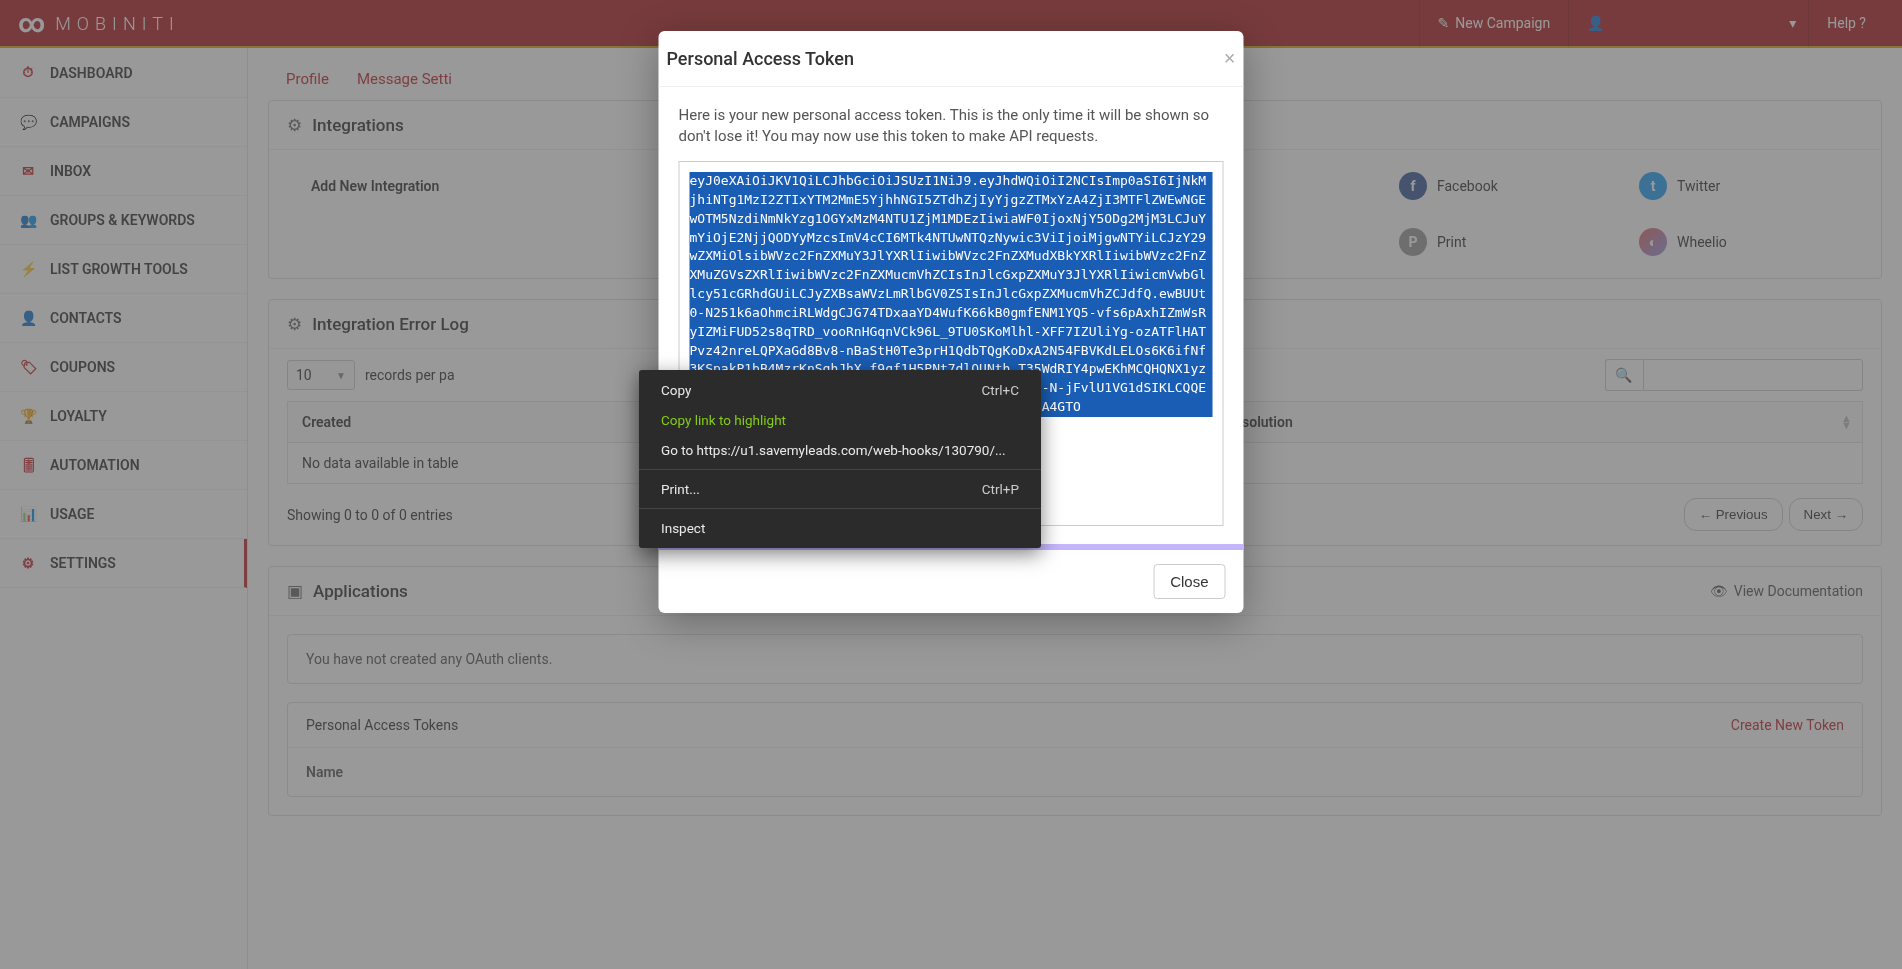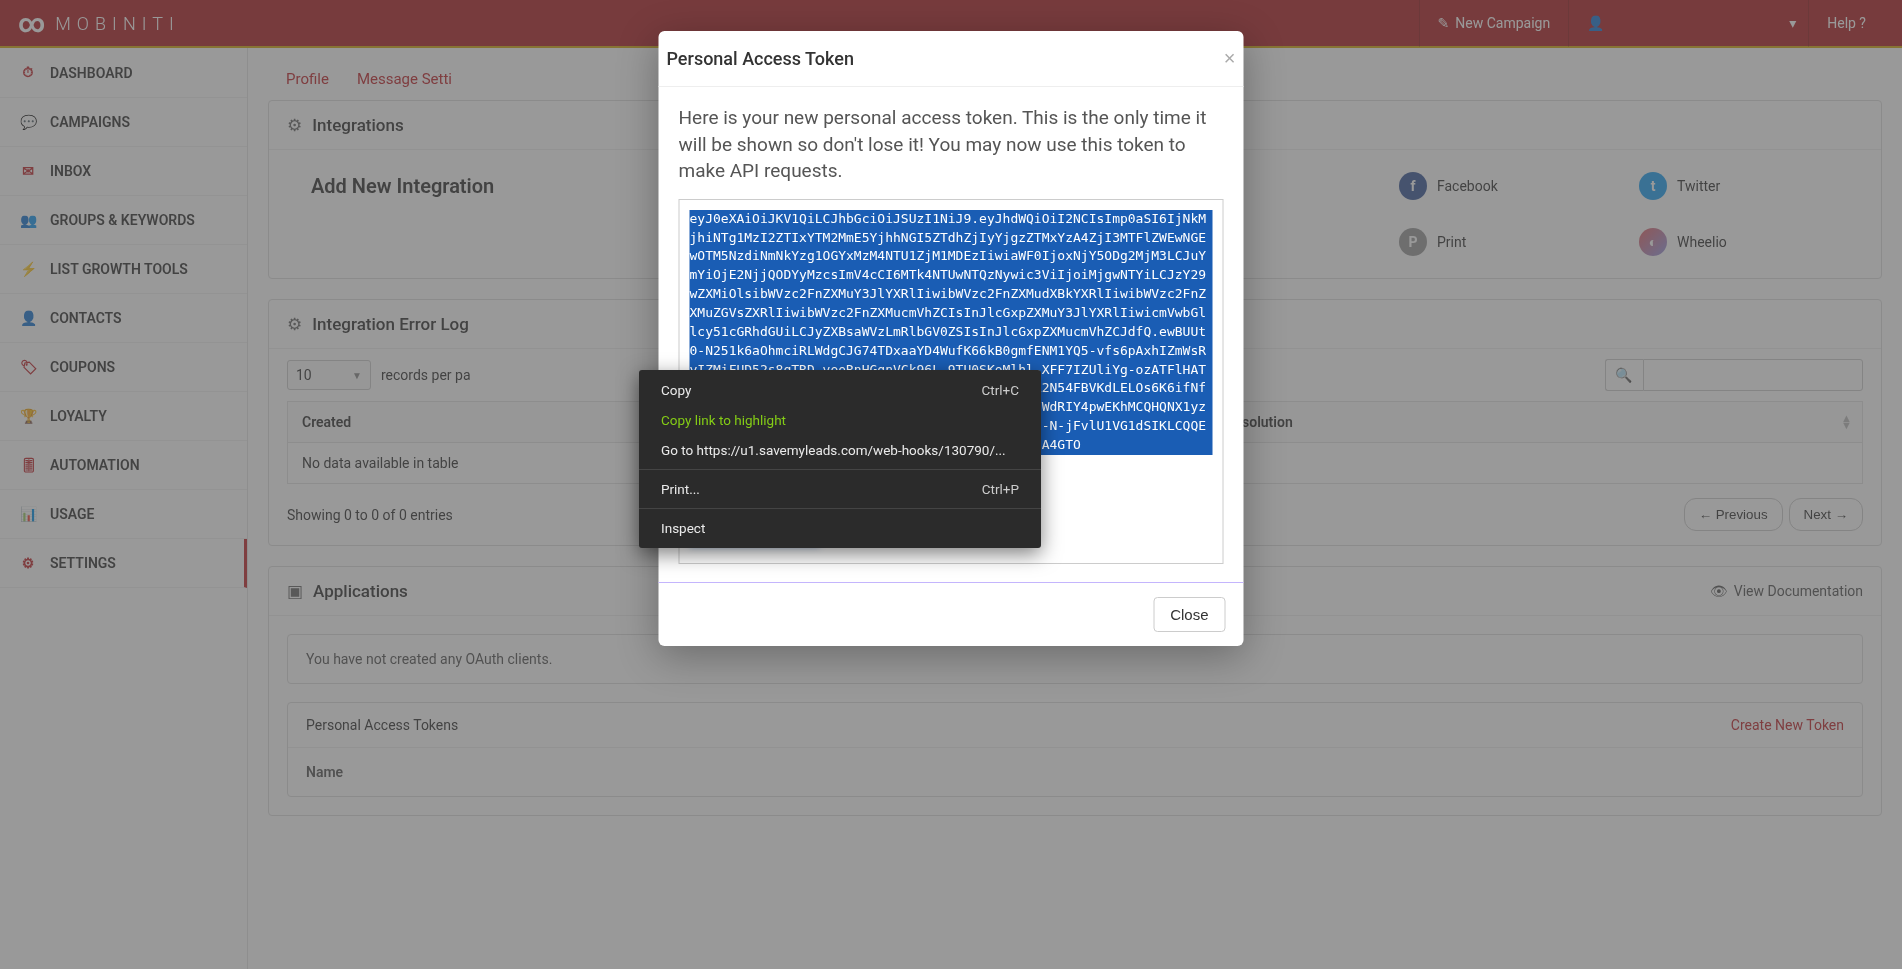--- a/index.html
+++ b/index.html
@@ -23,30 +23,30 @@
 
 .main { position: absolute; top: 48px; left: 248px; right: 0; bottom: 0; padding: 12px 20px; overflow: hidden; }
 .tabs { display: flex; gap: 28px; padding: 10px 18px 12px; }
 .tab { color: #c0272d; cursor: pointer; font-size: 15px; }
 .panel { border: 1px solid #ddd; border-radius: 4px; margin-bottom: 20px; background: #fff; }
 .panel-header { padding: 14px 18px; display: flex; align-items: center; gap: 10px; font-size: 17px; font-weight: 500; border-bottom: 1px solid #eee; }
 .panel-header .spacer { flex: 1; }
 .panel-header .doc-link { color: #555; font-size: 14px; font-weight: 400; display: flex; align-items: center; gap: 6px; cursor: pointer; }
 .panel-body { padding: 16px 18px; }
 .integration-row { display: flex; align-items: center; gap: 40px; padding: 6px 24px; }
-.add-label { font-weight: 600; font-size: 20px; margin-right: 80px; }
+.add-label { font-weight: 600; font-size: 14px; margin-right: 80px; }
 .int-item { display: flex; align-items: center; gap: 10px; min-width: 200px; }
 .int-icon { width: 28px; height: 28px; border-radius: 50%; display: inline-flex; align-items: center; justify-content: center; color: #fff; font-weight: bold; font-size: 14px; }
 .icon-fb { background: #3b5998; }
 .icon-tw { background: #1da1f2; }
 .icon-pr { background: #999; }
 .icon-wh { background: linear-gradient(135deg,#e66465,#9198e5); }
 
 .records-bar { display: flex; align-items: center; gap: 10px; padding: 10px 18px; }
-.records-select { width: 84px; border: 1px solid #ccc; padding: 6px 8px; border-radius: 3px; background: #fafafa; display: flex; justify-content: space-between; align-items: center; }
+.records-select { width: 68px; border: 1px solid #ccc; padding: 6px 8px; border-radius: 3px; background: #fafafa; display: flex; justify-content: space-between; align-items: center; }
 .search-wrap { margin-left: auto; display: flex; }
 .search-btn { border: 1px solid #ccc; padding: 7px 10px; border-right: none; border-radius: 3px 0 0 3px; background: #fff; }
 .search-input { border: 1px solid #ccc; padding: 7px 10px; width: 220px; border-radius: 0 3px 3px 0; }
 .table { width: 100%; border-collapse: collapse; }
 .table th, .table td { border: 1px solid #e3e3e3; padding: 12px 14px; text-align: left; font-size: 14px; }
 .table th { background: #fafafa; font-weight: 600; position: relative; }
 .sort-arrows { position: absolute; right: 10px; top: 50%; transform: translateY(-50%); color: #bbb; font-size: 11px; line-height: 7px; }
 .table-footer { display: flex; align-items: center; padding: 14px 18px; }
 .table-footer .spacer { flex: 1; }
 .pager-btn { border: 1px solid #ccc; padding: 8px 14px; background: #fff; color: #333; cursor: pointer; border-radius: 12px; margin-left: 6px; }
@@ -57,25 +57,25 @@
 .sub-header .hlink { color: #c0272d; cursor: pointer; }
 .sub-body { padding: 16px 18px; color: #555; }
 
 
 .overlay { position: absolute; inset: 0; background: rgba(80,80,80,0.58); z-index: 100; }
 .modal { position: absolute; top: 31px; left: 50%; transform: translateX(-50%); width: 585px; background: #fff; border-radius: 6px; box-shadow: 0 10px 40px rgba(0,0,0,0.3); z-index: 101; }
 .modal-header { padding: 16px 8px; border-bottom: 1px solid #eee; display: flex; align-items: center; }
 .modal-title { font-size: 18px; font-weight: 500; color: #333; }
 .modal-close { margin-left: auto; color: #aaa; font-size: 20px; cursor: pointer; background: none; border: none; }
 .modal-body { padding: 18px 20px; }
-.modal-msg { color: #555; font-size: 19px; margin-bottom: 14px; line-height: 1.4; }
+.modal-msg { color: #555; font-size: 15px; margin-bottom: 14px; line-height: 1.4; }
 .token-box { border: 1px solid #ccc; background: #fff; padding: 10px; font-family: Consolas, monospace; font-size: 13px; line-height: 1.45; word-break: break-all; }
 .token-selected { background: #1a5db4; color: #fff; display: block; }
 .token-tail-highlight { display: inline-block; height: 88px; width: 130px; background: rgba(26,93,180,0.4); margin-top: 4px; filter: blur(3px); }
-.modal-footer { padding: 14px 18px; border-top: 1px solid #c4b5fd; display: flex; justify-content: flex-end; }
+.modal-footer { padding: 14px 18px; border-top: 6px solid #c4b5fd; display: flex; justify-content: flex-end; }
 .btn-close { border: 1px solid #ccc; background: #fff; padding: 8px 16px; border-radius: 4px; cursor: pointer; font-size: 15px; color: #333; }
 
 
 .context-menu { position: absolute; top: 370px; left: 639px; width: 402px; background: #2b2b2b; color: #eaeaea; border-radius: 3px; box-shadow: 0 6px 20px rgba(0,0,0,0.5); z-index: 200; padding: 5px 0; font-size: 13.5px; }
 .ctx-item { padding: 7px 22px; display: flex; cursor: pointer; }
 .ctx-item.disabled { color: #84cc16; cursor: default; }
 .ctx-item .shortcut { margin-left: auto; color: #ccc; }
 .ctx-sep { height: 1px; background: #444; margin: 4px 0; }
 </style>
 </head>

